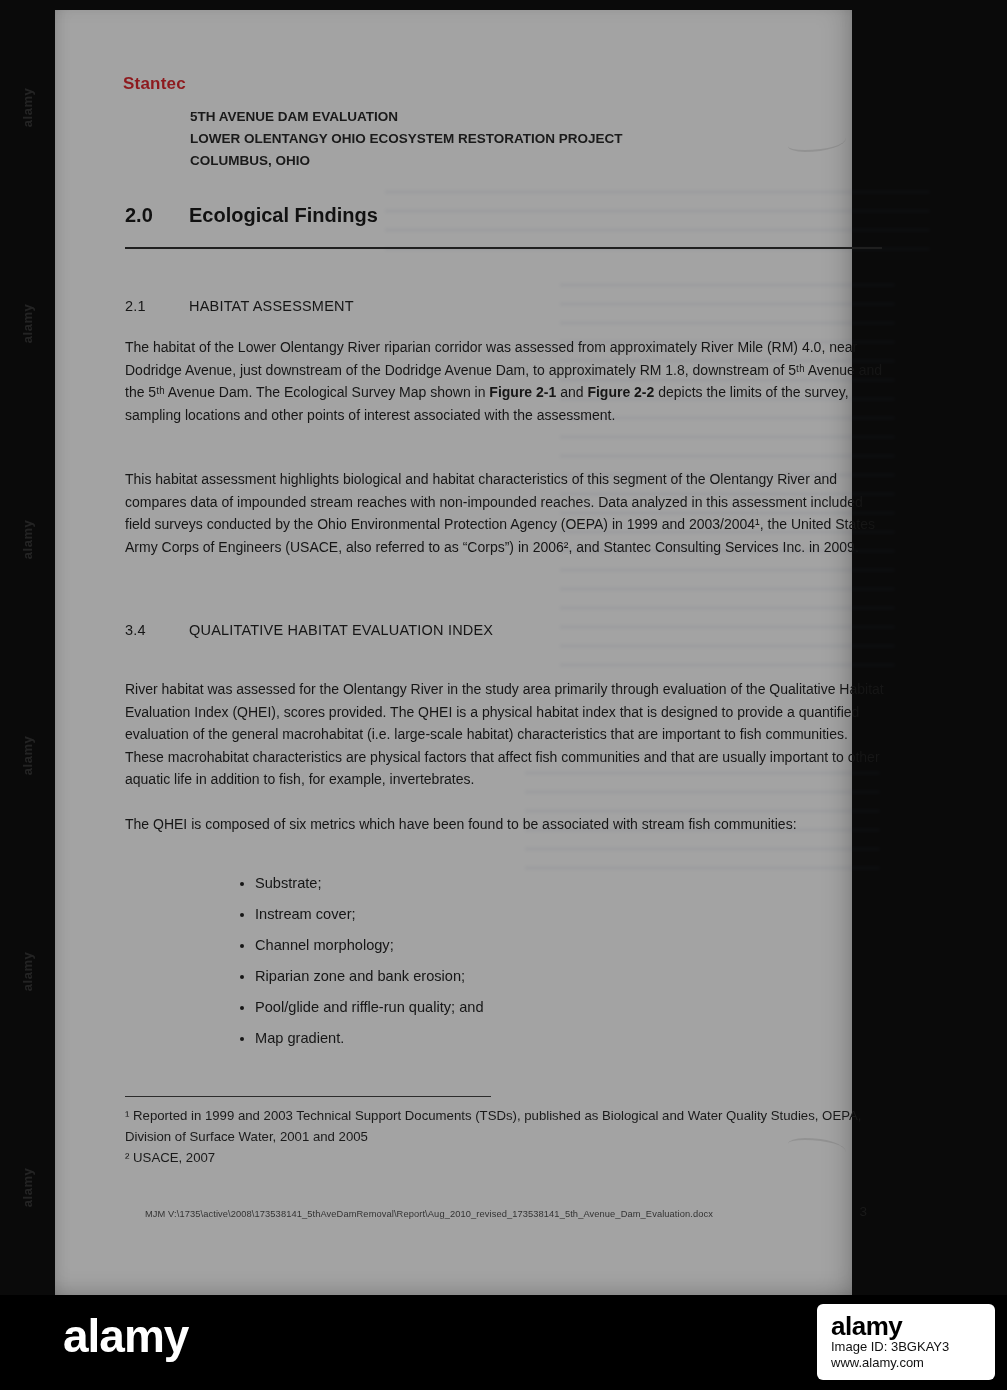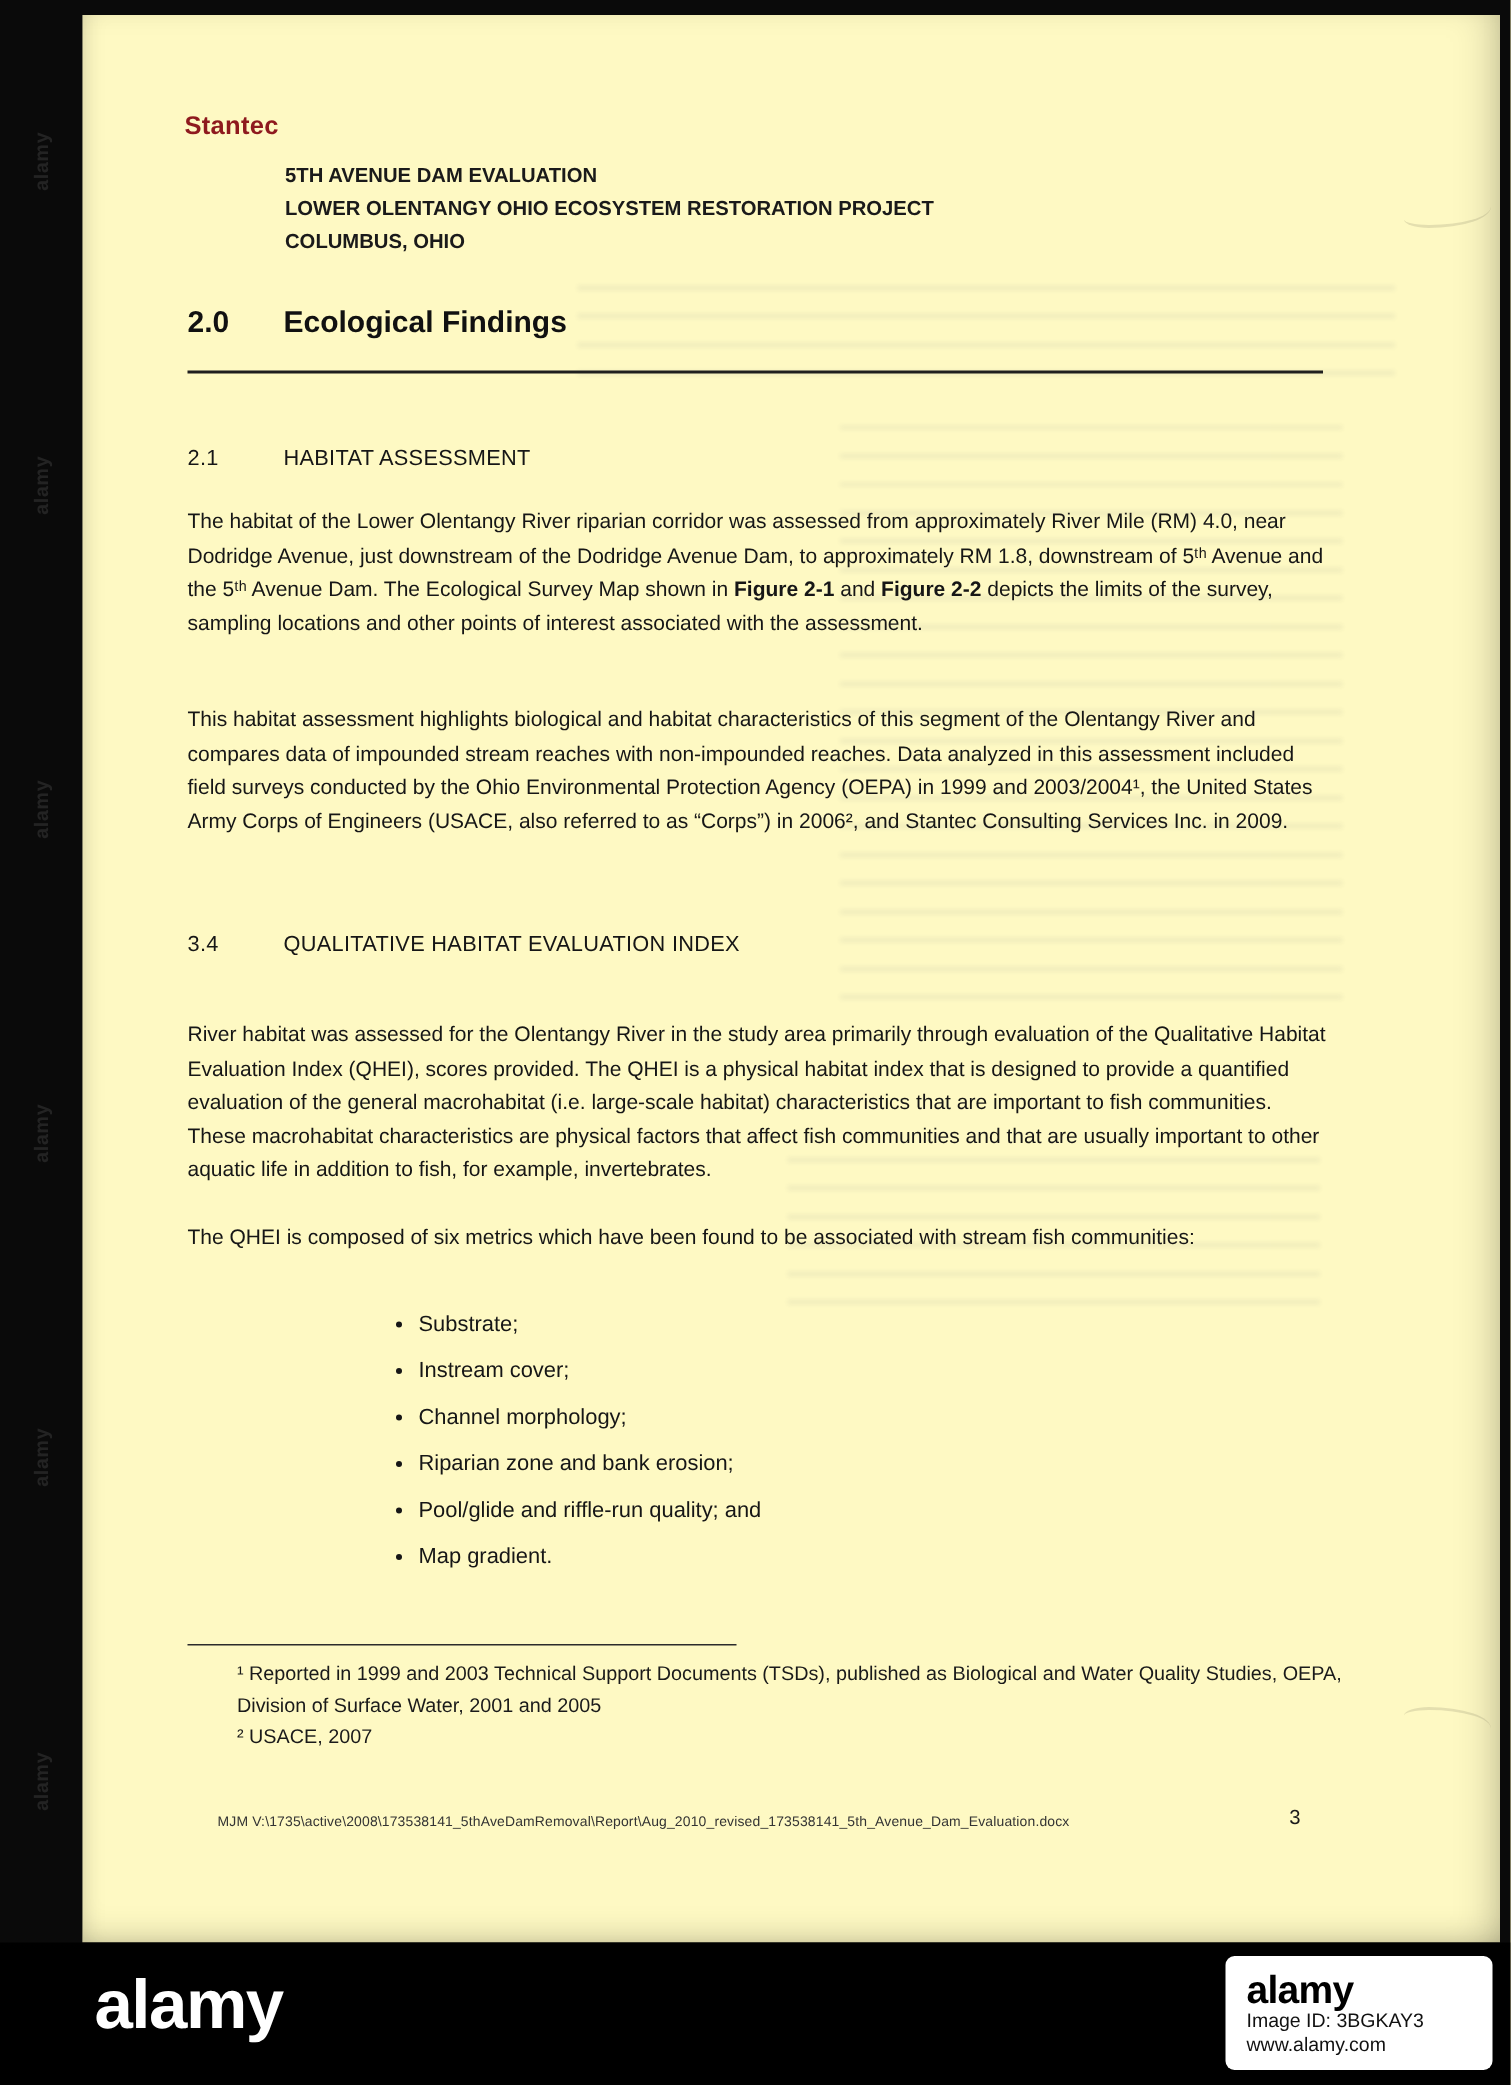--- a/index.html
+++ b/index.html
@@ -4,22 +4,22 @@
 <style>
   html,body{margin:0;padding:0;}
   body{
     width:1007px;height:1390px;position:relative;overflow:hidden;
     background:#0a0a0a;
     font-family:"Liberation Sans","DejaVu Sans",sans-serif;
     color:#1c1c1c;
   }
   
   .page{
-    position:absolute;left:55px;top:10px;width:945px;height:1285px;
-    background:#fef9c3;
+    position:absolute;left:55px;top:10px;width:797px;height:1285px;
+    background:#a3a3a3;
     box-shadow:inset -18px 0 30px -18px rgba(0,0,0,.28),
                inset 0 -14px 24px -14px rgba(0,0,0,.22),
                inset 10px 0 18px -12px rgba(0,0,0,.18);
   }
   .stantec-logo{
     position:absolute;left:68px;top:64px;
     font-size:17px;font-weight:bold;color:#8e1a1e;letter-spacing:.2px;
   }
   .header-block{
     position:absolute;left:135px;top:96px;
@@ -46,27 +46,27 @@
   }
   .p1{top:326px;}
   .p2{top:458px;}
   .p3{top:668px;}
   .p4{top:803px;}
   .bold{font-weight:bold;}
   .bullet-list{
     position:absolute;left:180px;top:862px;margin:0;padding:0 0 0 20px;
     font-size:14.6px;line-height:22px;color:#161616;
   }
-  .bullet-list li{margin-bottom:9px;margin-left:24px;}
+  .bullet-list li{margin-bottom:9px;}
   .footnote-rule{
     position:absolute;left:70px;top:1086px;width:366px;height:1px;background:#2b2b2b;
   }
   .footnotes{
     position:absolute;left:70px;top:1095px;width:772px;
-    font-size:13.2px;line-height:21px;color:#1a1a1a;margin-left:33px;
+    font-size:13.2px;line-height:21px;color:#1a1a1a;
   }
   .page-footer{
     position:absolute;left:70px;top:1194px;width:742px;
     display:flex;justify-content:space-between;align-items:flex-end;
   }
   .footer-path{font-size:9.3px;color:#333;letter-spacing:.1px;padding-left:20px;}
   .footer-pagenum{font-size:13.5px;color:#1a1a1a;}
   
   .ghost{
     position:absolute;opacity:.055;pointer-events:none;

